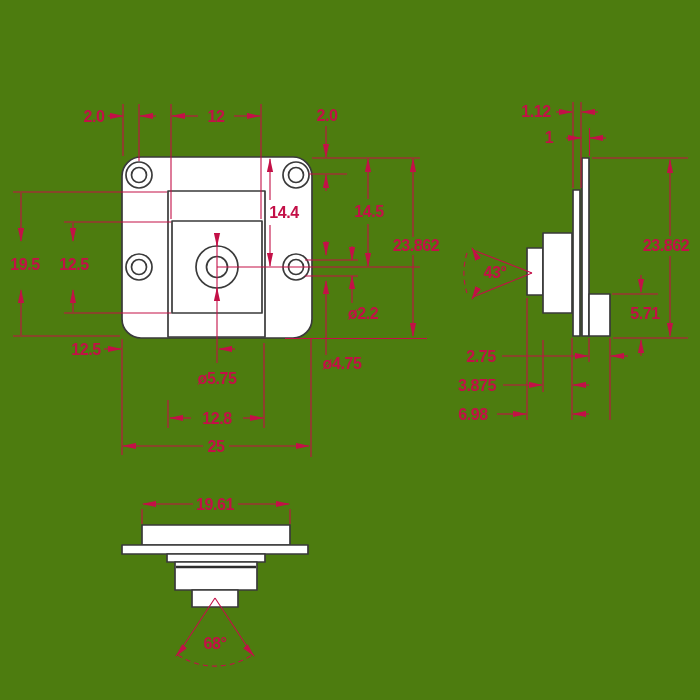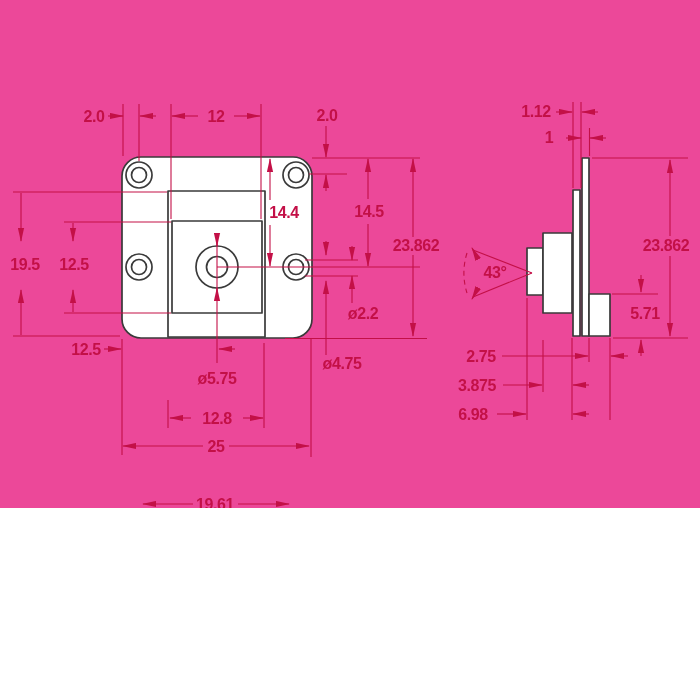--- a/index.html
+++ b/index.html
@@ -1,16 +1,16 @@
 <!DOCTYPE html>
 <html><head>
 <meta charset="utf-8">
 <style>
   html,body{margin:0;padding:0;background:#ffffff;}
-  .stage{width:700px;height:508px;position:relative;background:#ec4899;overflow:hidden;}
+  .stage{width:700px;height:700px;position:relative;background:#4d7c0f;overflow:hidden;}
   .k{stroke:#3a3a3a;stroke-width:1.7;fill:#ffffff;stroke-linejoin:round;}
   .kn{stroke:#3a3a3a;stroke-width:1.7;fill:none;stroke-linejoin:round;}
   .kb{stroke:#2c2c2c;stroke-width:2.4;fill:none;}
   .r{stroke:#c31047;stroke-width:1.1;fill:none;}
   .rd{stroke:#c31047;stroke-width:1.1;fill:none;stroke-dasharray:5 4;}
   .t{fill:#c31047;font-family:"Liberation Sans",sans-serif;font-weight:bold;font-size:16px;letter-spacing:-0.4px;text-anchor:middle;}
 </style>
 </head>
 <body>
 

